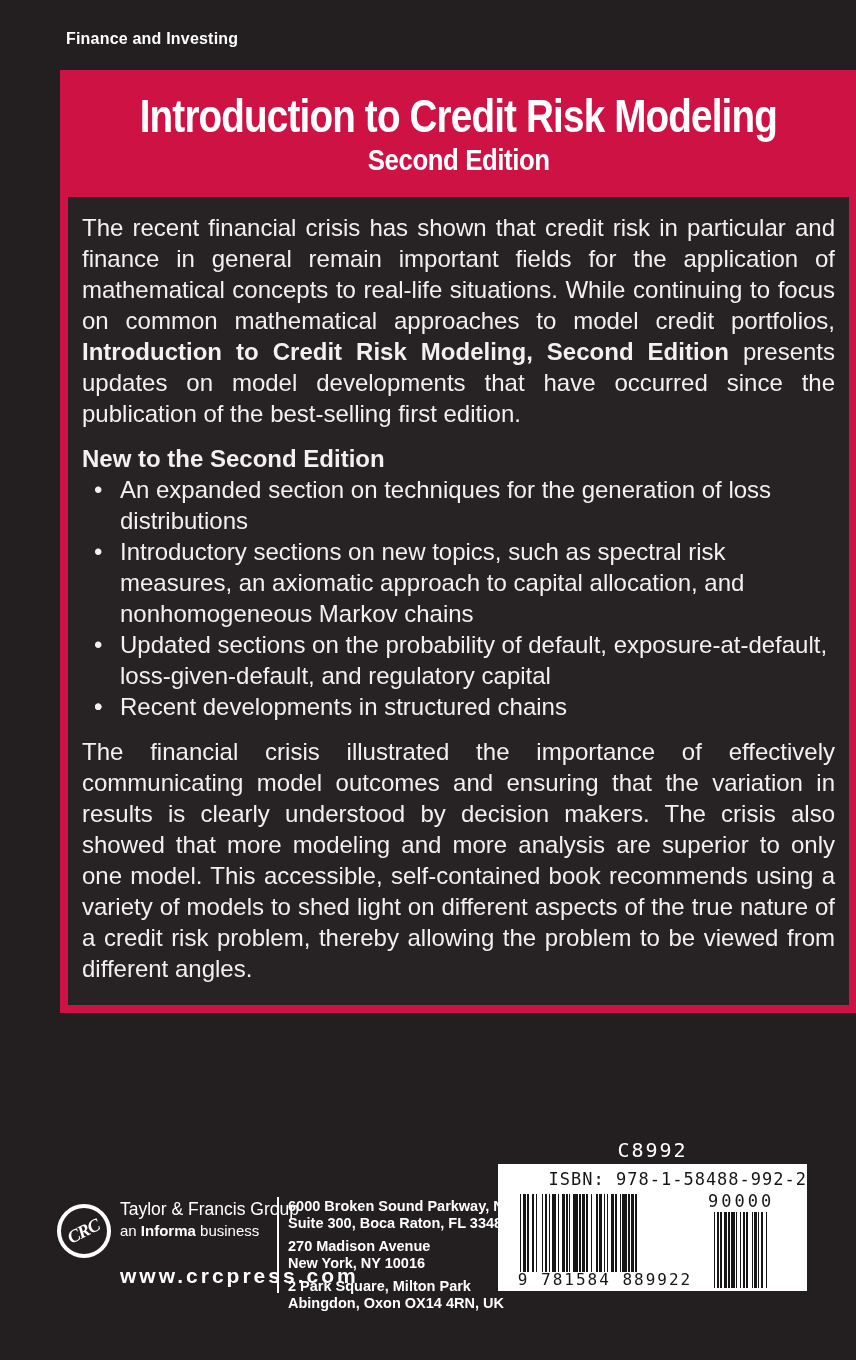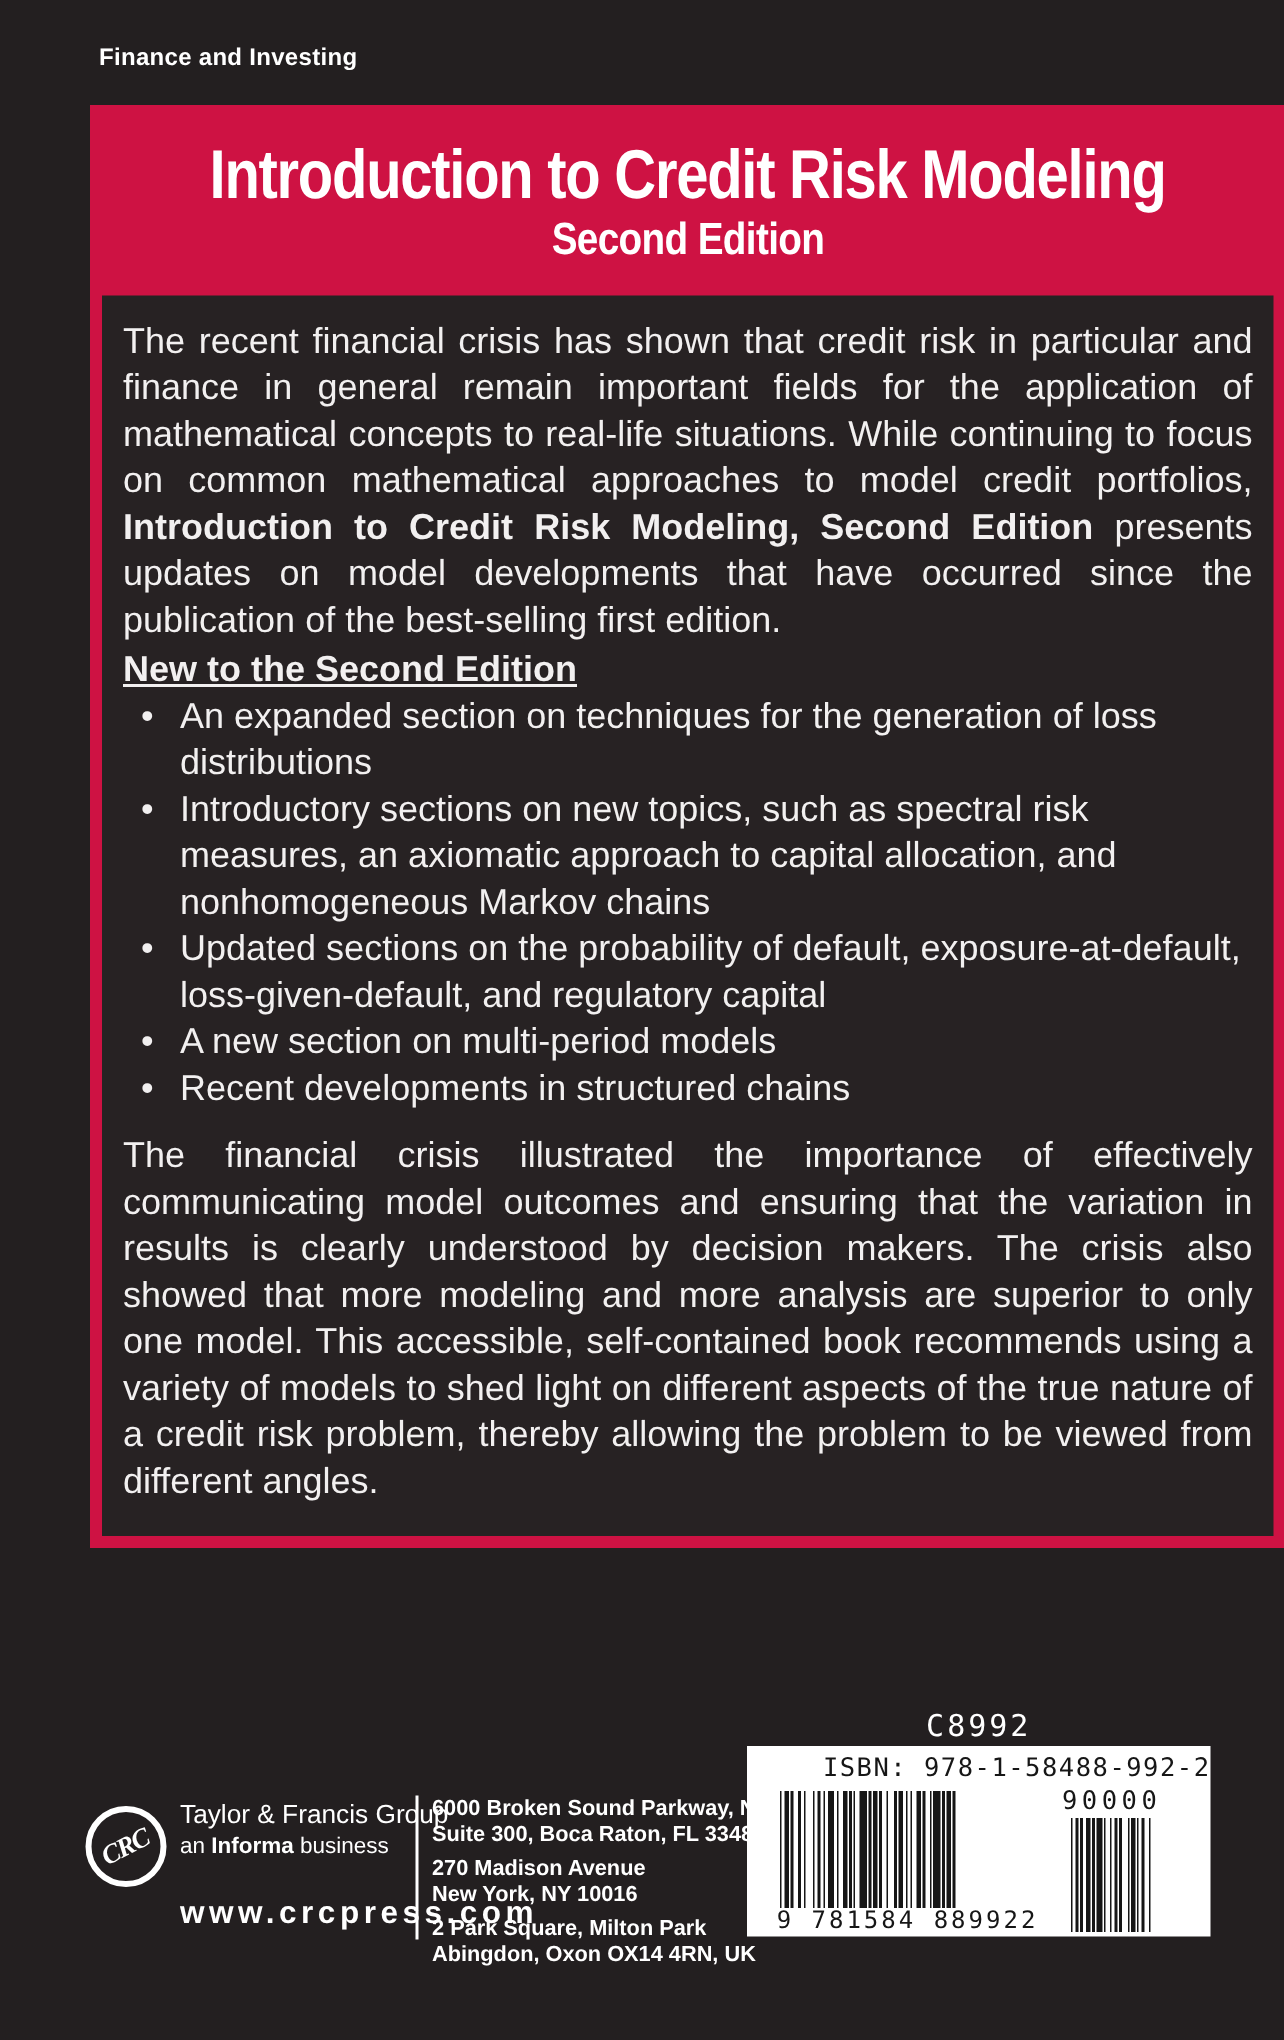--- a/index.html
+++ b/index.html
@@ -44,21 +44,21 @@
   .subtitle-inner{
     display:inline-block;transform:scaleX(.86);transform-origin:50% 50%;
     font-weight:bold;font-size:30px;letter-spacing:-.5px;line-height:1;
   }
   .panel-body{
     margin:0 8px;background:var(--box-bg);
     padding:15px 14px 21px 14px;
     font-size:24px;line-height:31px;
   }
   .para{margin:0;text-align:justify;}
-  .para + .heading{margin-top:2px;text-decoration:underline;}
+  .para + .heading{margin-top:14px;}
   .heading{margin:0;font-weight:bold;}
   .bullets{list-style:none;margin:0;padding:0;}
   .bullets li{position:relative;padding-left:38px;text-align:left;}
   .bullets .dot{position:absolute;left:12px;top:0;}
   .bullets + .para{margin-top:14px;}
 
   
   .logo-circle{
     position:absolute;left:57px;top:1204px;
     width:46px;height:46px;border:4px solid #fff;border-radius:50%;
@@ -125,21 +125,21 @@
 
     <div class="panel-body">
       <p class="para"><span>The recent financial crisis has shown that credit risk in particular and finance in general remain important fields for the application of mathematical concepts to real-life situations. While continuing to focus on common mathematical approaches to model credit portfolios, </span><strong>Introduction to Credit Risk Modeling, Second Edition</strong><span> presents updates on model developments that have occurred since the publication of the best-selling first edition.</span></p>
 
       <p class="heading">New to the Second Edition</p>
 
       <ul class="bullets">
         <li><span class="dot">•</span><span>An expanded section on techniques for the generation of loss distributions</span></li>
         <li><span class="dot">•</span><span>Introductory sections on new topics, such as spectral risk measures, an axiomatic approach to capital allocation, and nonhomogeneous Markov chains</span></li>
         <li><span class="dot">•</span><span>Updated sections on the probability of default, exposure-at-default, loss-given-default, and regulatory capital</span></li>
-        <li><span class="dot">•</span><span>A new section on multi-period models</span></li>
+        <li><span class="dot">•</span></li>
         <li><span class="dot">•</span><span>Recent developments in structured chains</span></li>
       </ul>
 
       <p class="para">The financial crisis illustrated the importance of effectively communicating model outcomes and ensuring that the variation in results is clearly understood by decision makers. The crisis also showed that more modeling and more analysis are superior to only one model. This accessible, self-contained book recommends using a variety of models to shed light on different aspects of the true nature of a credit risk problem, thereby allowing the problem to be viewed from different angles.</p>
     </div>
   </div>
 
   <div class="logo-circle">
     <span class="logo-text">CRC</span>
   </div>

